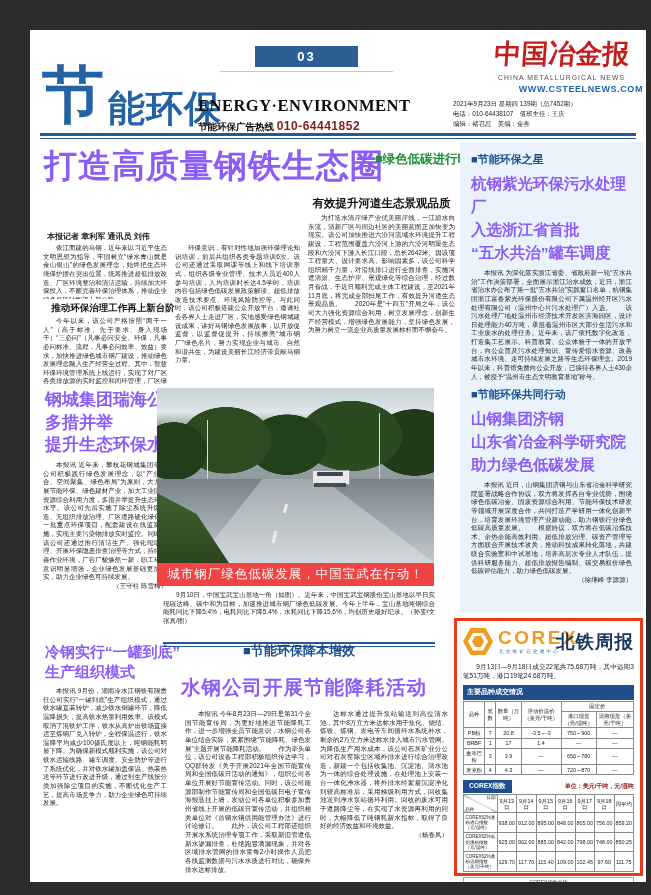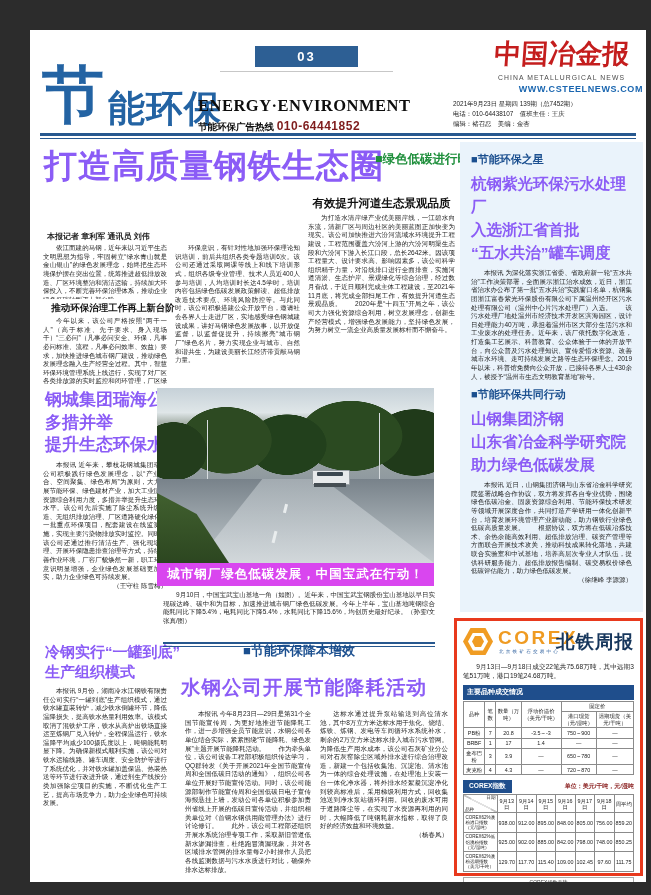--- a/index.html
+++ b/index.html
@@ -62,22 +62,22 @@
   .roadlight{position:absolute;left:0;right:0;top:0;bottom:0;opacity:.65;background:linear-gradient(#b9c1c6,#dadfe2);
       clip-path:polygon(38% 0,60% 0,100% 100%,14% 100%);}
   .lane{position:absolute;width:3px;height:9px;background:#e9edee;transform:rotate(14deg);}
   .grass{position:absolute;left:0;bottom:0;width:26%;height:40%;background:linear-gradient(#41602f,#2c4620);
       clip-path:polygon(0 0,55% 30%,100% 100%,0 100%);}
   .truck{position:absolute;left:56%;top:47%;width:36px;height:19px;}
   .truck .box{position:absolute;left:0;top:0;width:36px;height:13px;background:#e8eaec;border:1px solid #9aa0a5;border-radius:1px;}
   .truck .win{position:absolute;left:5px;top:2px;width:26px;height:4px;background:#3c4750;border-radius:1px;}
   .truck .base{position:absolute;left:2px;top:13px;width:32px;height:4px;background:#454d53;}
   .pole{position:absolute;width:1px;background:#d8dde0;}
-  .capbar{left:127px;top:533px;width:277px;height:23px;background:#d946ef;color:#fff;
-          font-weight:bold;font-size:12.5px;line-height:23px;text-align:center;letter-spacing:1px;}
+  .capbar{left:127px;top:533px;width:277px;height:23px;background:#ef4444;color:#fff;
+          font-weight:normal;font-size:12.5px;line-height:23px;text-align:center;letter-spacing:1px;}
   .caption{left:133px;top:561px;width:272px;height:47px;}
   
   .middiv{left:133px;top:612px;width:272px;}
   .eff-pos{left:133px;top:612px;width:272px;text-align:center;font-size:13px;}
   .sg-hl{left:133px;top:644px;width:282px;text-align:center;font-size:19.5px;letter-spacing:1px;white-space:nowrap;}
   .sg-c1{left:155px;top:680px;width:126px;height:166px;}
   .sg-c2{left:290px;top:680px;width:128px;height:166px;}
   
   .sidebar{left:430px;top:112px;width:183px;height:470px;background:#eaf3fb;box-sizing:border-box;padding:10px 11px;}
   .sb-hl{font-size:15.5px;line-height:23px;margin-top:5px;}

